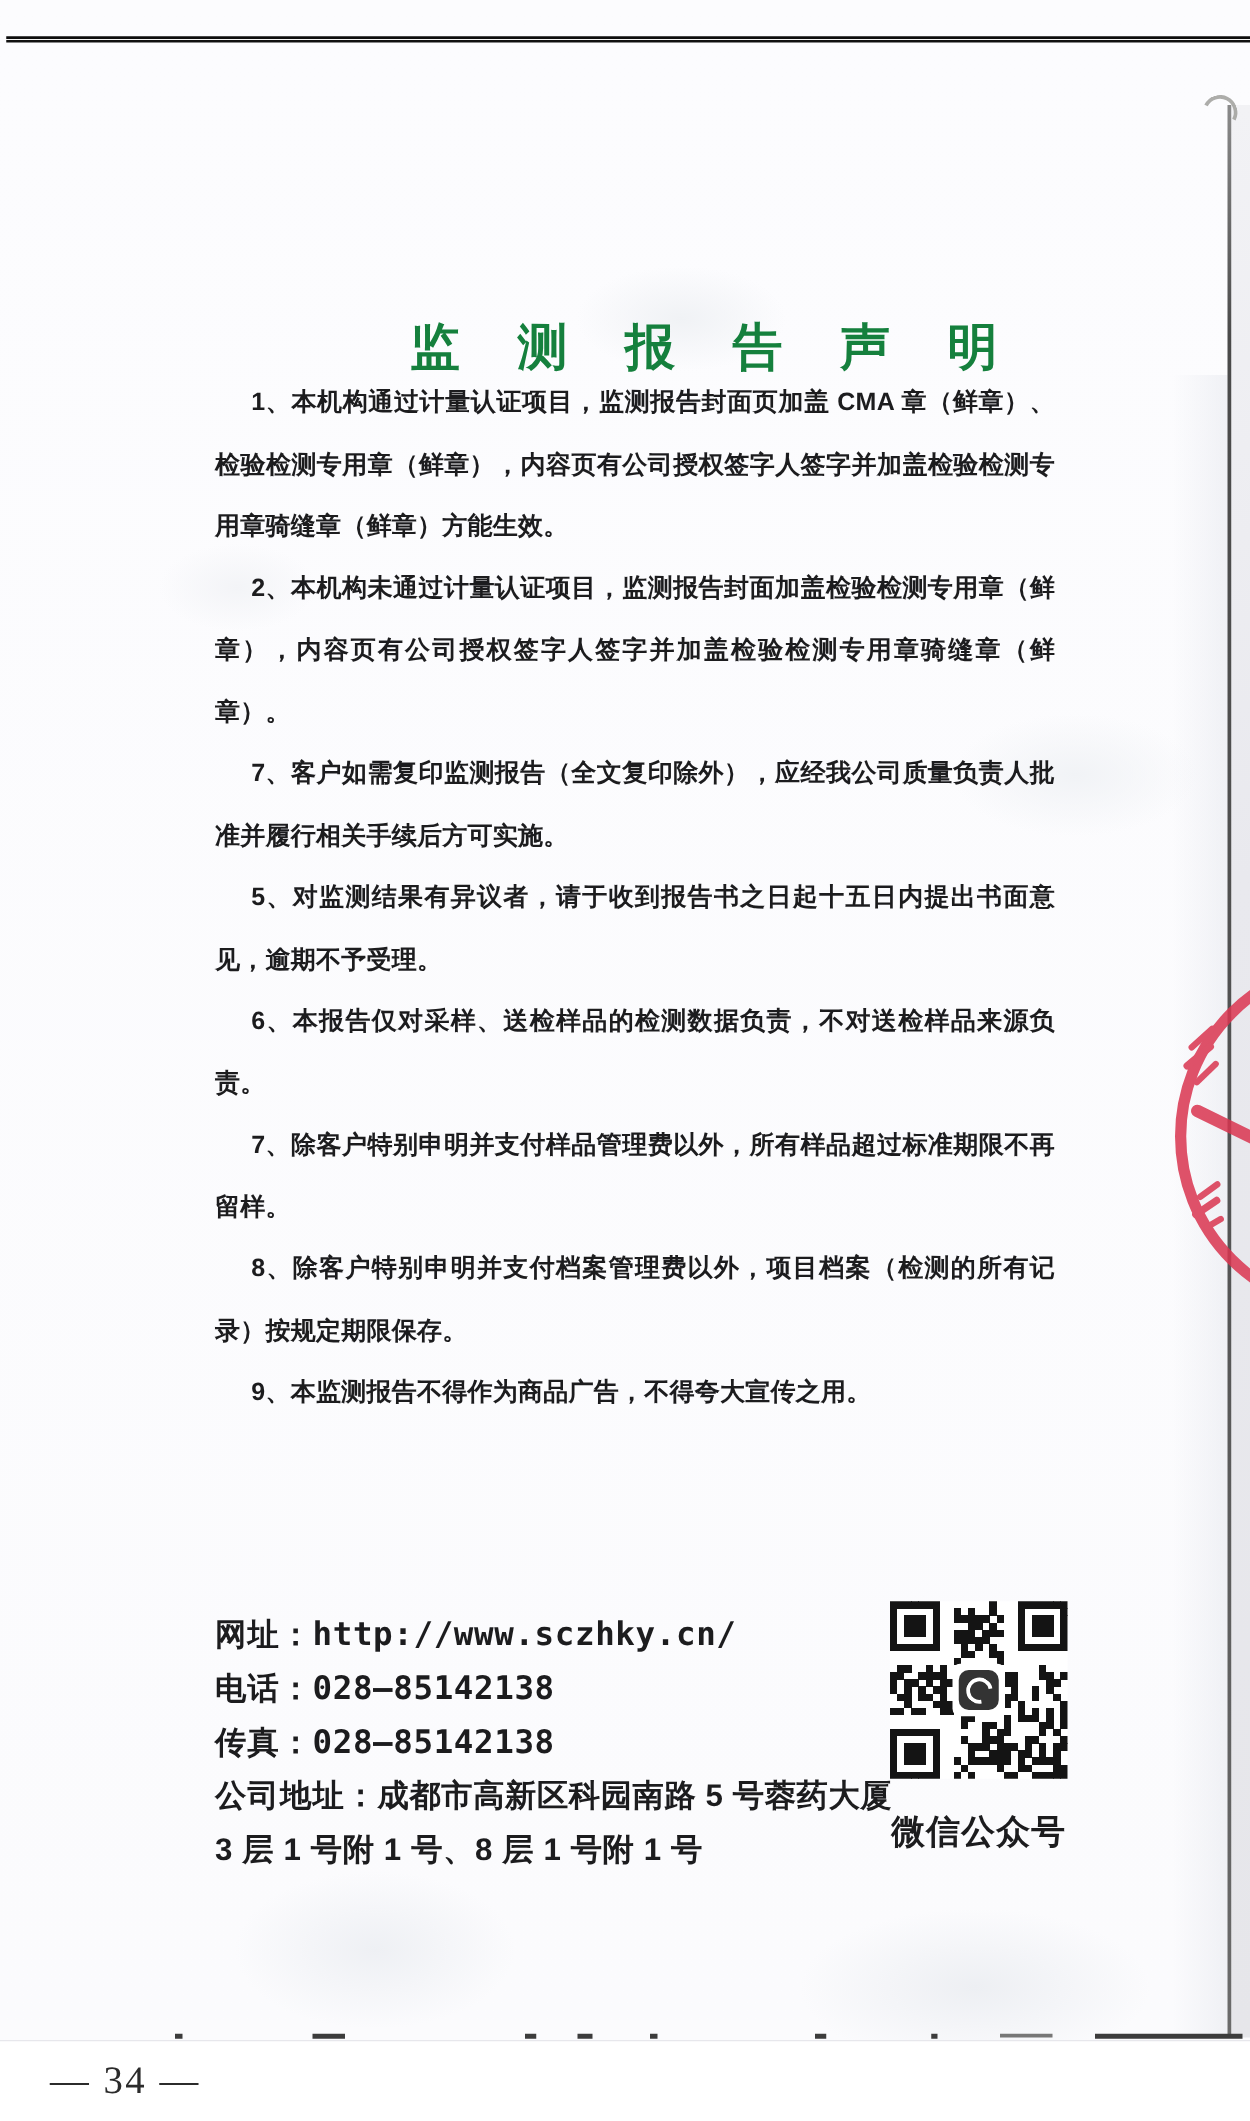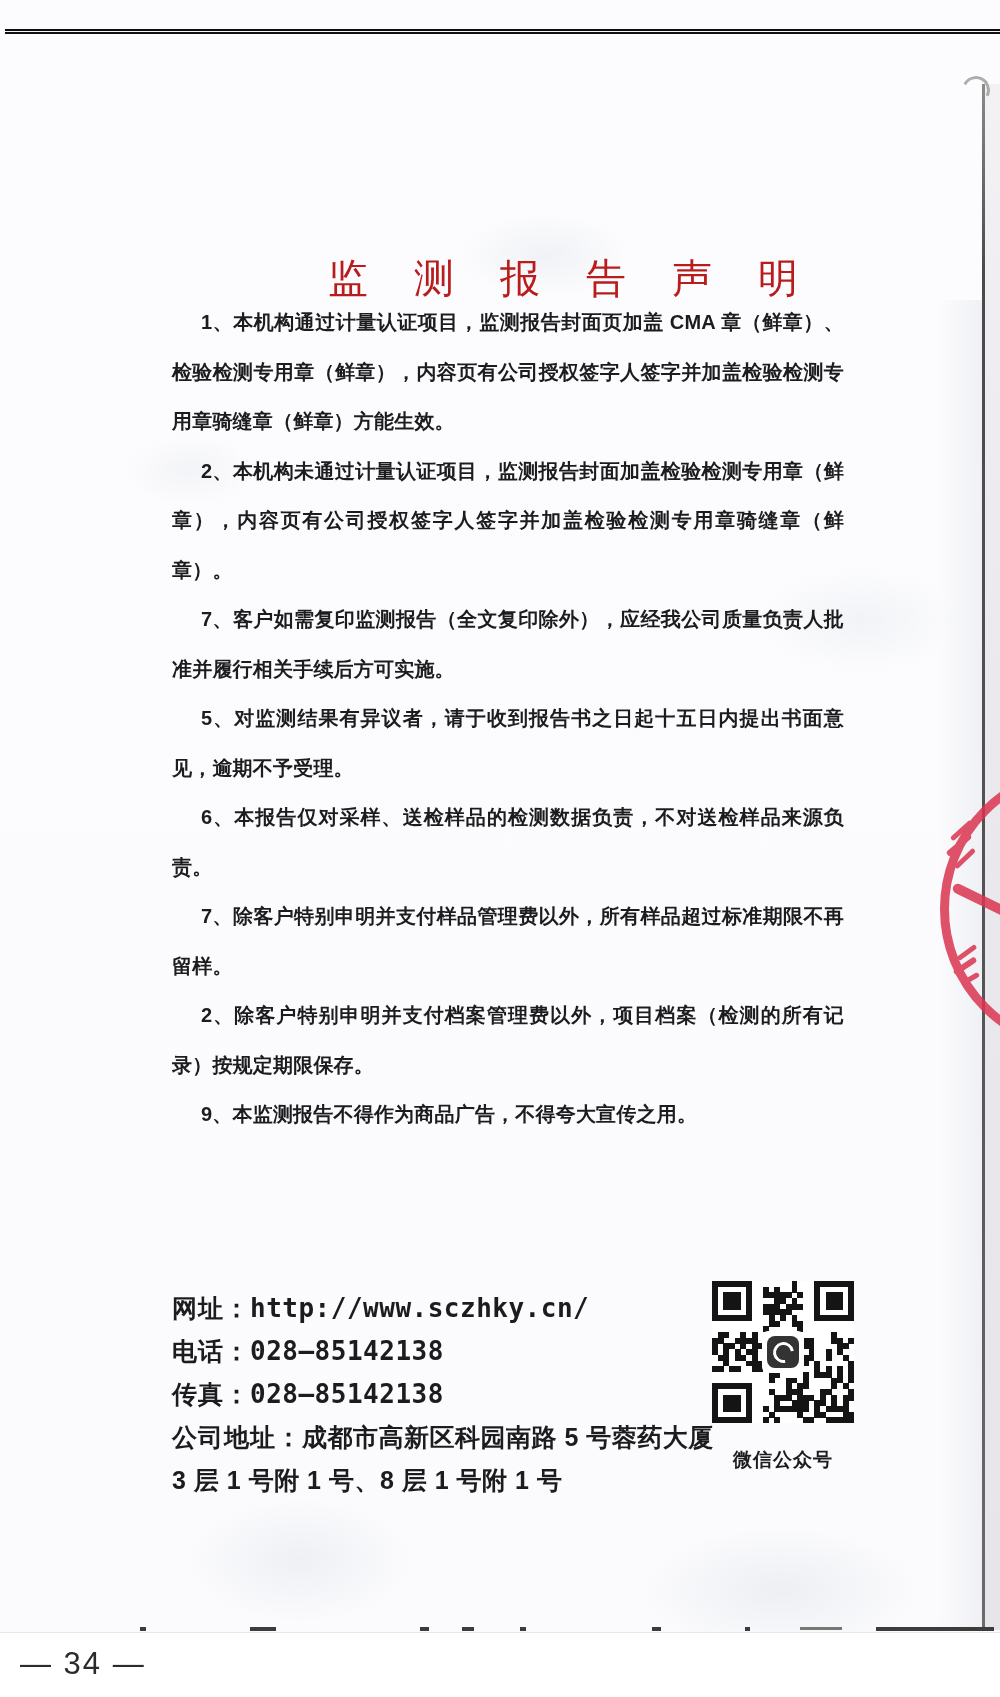--- a/index.html
+++ b/index.html
@@ -39,21 +39,21 @@
   .right-strip{
     position:absolute;left:985px;top:84px;width:15px;height:1546px;
     background:linear-gradient(to bottom,#f2f2f5,#e9e9ee 40%,#e6e6ea);
   }
   .right-shade{
     position:absolute;left:938px;top:300px;width:44px;height:1330px;
     background:linear-gradient(to right,rgba(230,232,238,0),rgba(230,232,238,.55));
   }
   .title{
     position:absolute;left:328px;top:228px;
-    font-size:40px;line-height:46px;font-weight:400;color:#b91c1c;
+    font-size:40px;line-height:46px;font-weight:700;color:#15803d;
     letter-spacing:46px;white-space:nowrap;
   }
   .clauses{
     position:absolute;left:172px;top:298px;width:672px;
     color:#1c1c1e;
   }
   .clauses p{
     margin:0;font-size:20px;line-height:49.5px;font-weight:700;
     text-align:justify;text-indent:1.45em;
     letter-spacing:.2px;
@@ -76,42 +76,42 @@
   .qr-logo-inner{
     width:32px;height:32px;background:#333;border-radius:8px;position:relative;
   }
   .qr-logo-inner::after{
     content:"";position:absolute;inset:0;margin:auto;width:15px;height:15px;
     border:3px solid #fff;border-radius:50%;border-right-color:transparent;
     transform:rotate(35deg);
   }
   .qr-caption{
     position:absolute;left:703px;top:1447px;width:160px;text-align:center;
-    font-size:19px;font-weight:700;color:#1c1c1e;letter-spacing:1px;
+    font-size:27px;font-weight:700;color:#1c1c1e;letter-spacing:1px;
   }
   
   .stamp{position:absolute;left:0;top:0;opacity:.85;}
   .stamp-ring{
     position:absolute;left:940px;top:765px;width:270px;height:270px;
     border:9px solid #da3550;border-radius:50%;
   }
   .stamp-stroke{position:absolute;background:#da3550;border-radius:5px;}
   .s1{left:950px;top:896px;width:66px;height:10px;transform:rotate(26deg);}
   .sc1a{left:948px;top:828px;width:27px;height:5px;transform:rotate(-42deg);}
   .sc1b{left:944px;top:842px;width:30px;height:6px;transform:rotate(-40deg);}
   .sc1c{left:952px;top:856px;width:26px;height:5px;transform:rotate(-44deg);}
   .sc2a{left:956px;top:950px;width:22px;height:5px;transform:rotate(-36deg);}
   .sc2b{left:952px;top:963px;width:26px;height:6px;transform:rotate(-34deg);}
   .sc2c{left:962px;top:976px;width:18px;height:5px;transform:rotate(-30deg);}
   
   .ticks{position:absolute;left:0;top:1627px;width:1000px;height:6px;}
   .ticks i{position:absolute;top:0;height:4px;background:#3c3c3c;display:block;}
   .page-number{
-    position:absolute;left:20px;top:1646px;
-    font-family:Liberation Sans, sans-serif;
+    position:absolute;left:40px;top:1646px;
+    font-family:Liberation Serif, serif;
     font-size:31px;color:#2b2b2b;letter-spacing:2px;white-space:nowrap;
   }
 </style>
 </head>
 <body>
 
 <div class="scan-area"></div>
 <div class="top-rule"></div>
 <div class="right-shade"></div>
 <div class="right-strip"></div>
@@ -120,21 +120,21 @@
 
 <h1 class="title">监测报告声明</h1>
 
 <div class="clauses">
   <p>1、本机构通过计量认证项目，监测报告封面页加盖 CMA 章（鲜章）、检验检测专用章（鲜章），内容页有公司授权签字人签字并加盖检验检测专用章骑缝章（鲜章）方能生效。</p>
   <p>2、本机构未通过计量认证项目，监测报告封面加盖检验检测专用章（鲜章），内容页有公司授权签字人签字并加盖检验检测专用章骑缝章（鲜章）。</p>
   <p>7、客户如需复印监测报告（全文复印除外），应经我公司质量负责人批准并履行相关手续后方可实施。</p>
   <p>5、对监测结果有异议者，请于收到报告书之日起十五日内提出书面意见，逾期不予受理。</p>
   <p>6、本报告仅对采样、送检样品的检测数据负责，不对送检样品来源负责。</p>
   <p>7、除客户特别申明并支付样品管理费以外，所有样品超过标准期限不再留样。</p>
-  <p>2、除客户特别申明并支付档案管理费以外，项目档案（检测的所有记录）按规定期限保存。</p>
+  <p>8、除客户特别申明并支付档案管理费以外，项目档案（检测的所有记录）按规定期限保存。</p>
   <p>9、本监测报告不得作为商品广告，不得夸大宣传之用。</p>
 </div>
 
 <div class="contact">
   <div class="c-row">
     <span class="c-label">网址：</span><span class="c-val mono">http://www.sczhky.cn/</span>
   </div>
   <div class="c-row">
     <span class="c-label">电话：</span><span class="c-val mono">028—85142138</span>
   </div>

